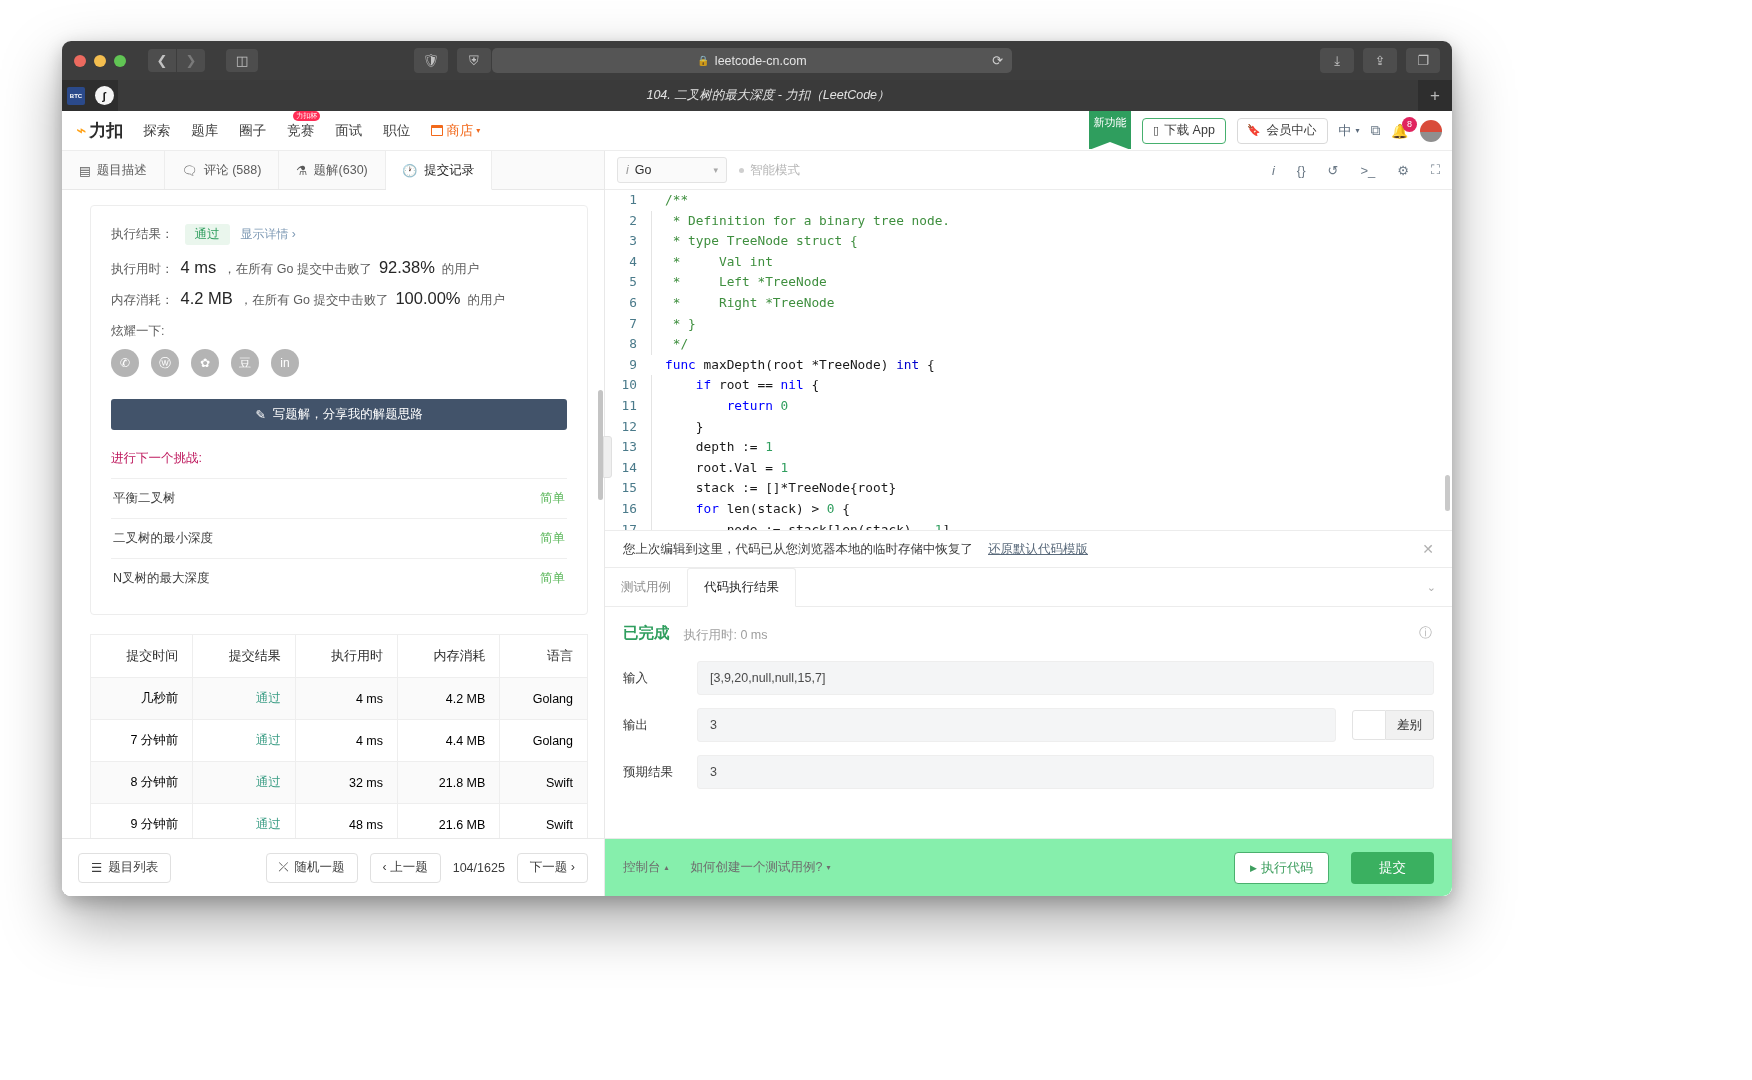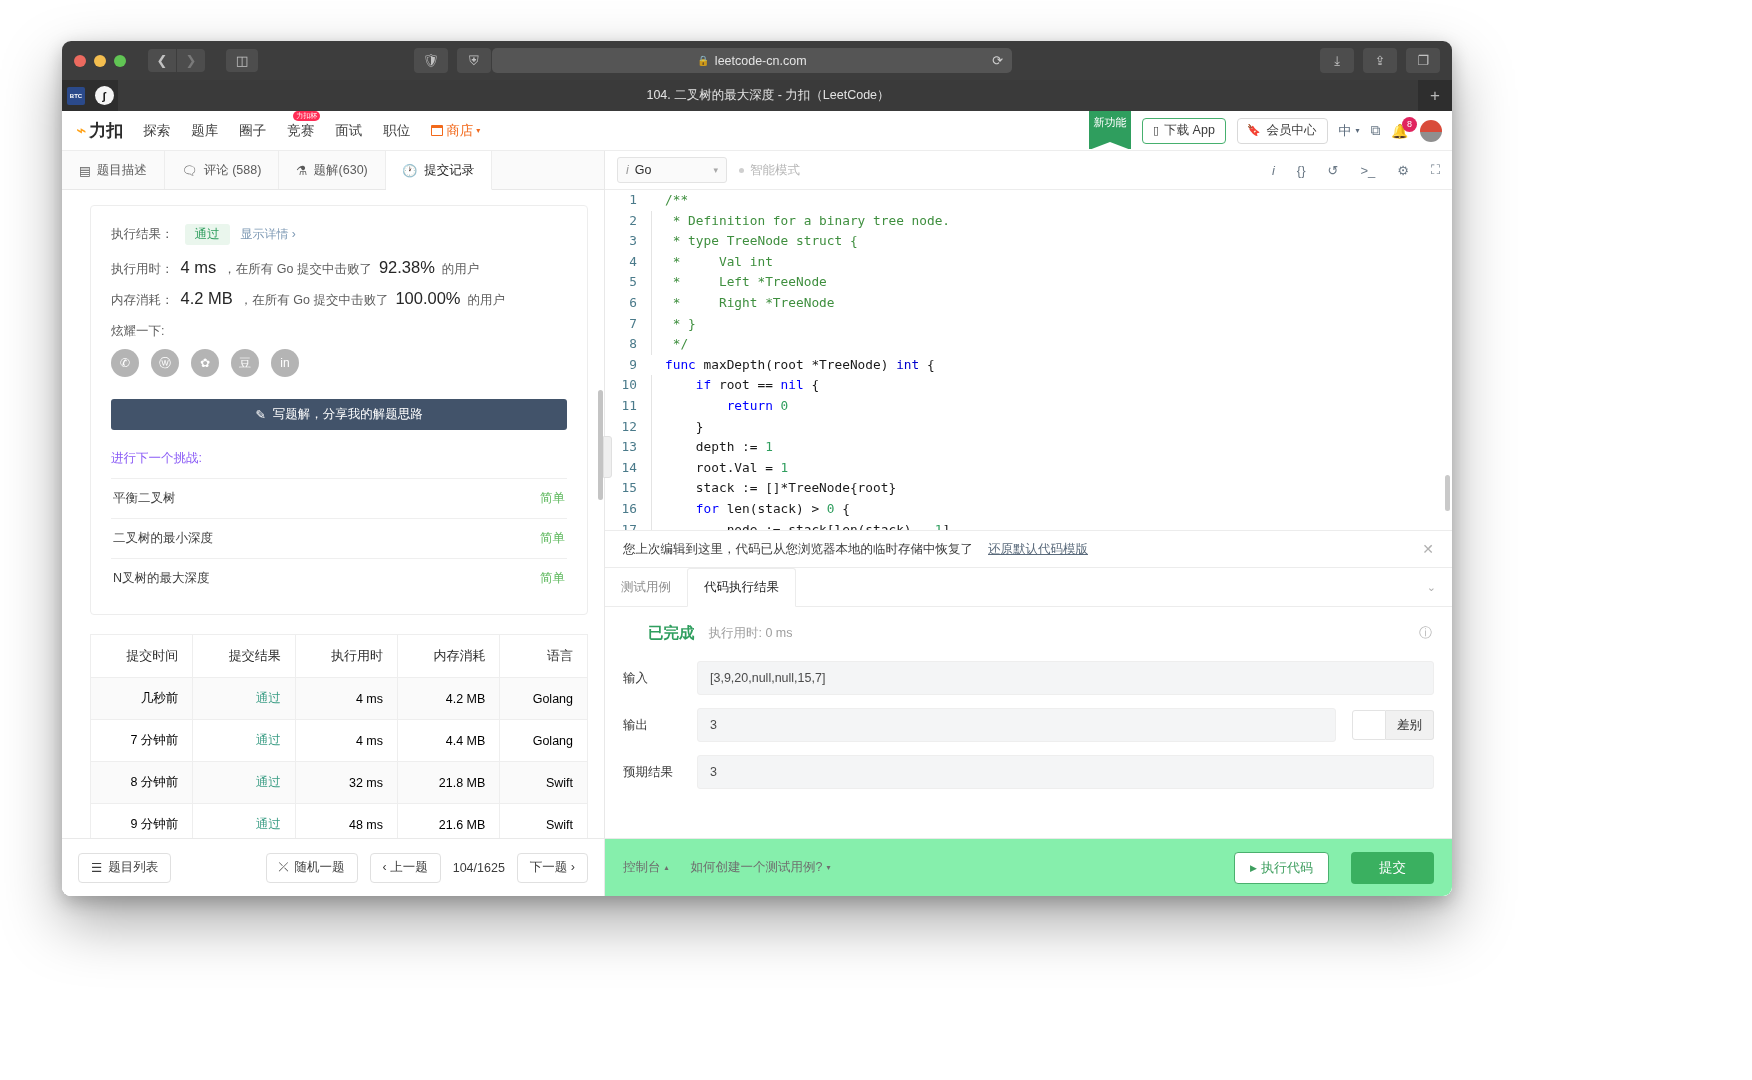--- a/index.html
+++ b/index.html
@@ -50,21 +50,21 @@
   .tabstrip { height:31px; background:#2e2e2e; display:flex; align-items:stretch;
     position:relative; }
   .fav { width:28px; display:flex; align-items:center; justify-content:center; }
   .fav-btc { width:18px; height:18px; background:#2b4a8b; color:#fff; font-size:6px;
     display:flex; align-items:center; justify-content:center; border-radius:2px;
     font-weight:bold; }
   .fav-lc { width:19px; height:19px; background:#f5f5f5; border-radius:50%;
     display:flex; align-items:center; justify-content:center; color:#111;
     font-size:11px; font-weight:bold; }
   .tab-active { flex:1; background:#3a3a3a; display:flex; align-items:center;
-    justify-content:center; color:#e3e3e3; font-size:12.5px; }
+    justify-content:center; color:#e3e3e3; font-size:12.5px;font-style:italic; }
   .newtab { width:34px; display:flex; align-items:center; justify-content:center;
     color:#b9b9b9; font-size:17px; background:#2e2e2e; }
 
   
   .page { height:785px; background:#fff; display:flex; flex-direction:column; }
 
   
   .sitenav { height:40px; display:flex; align-items:center; padding:0 14px;
     border-bottom:1px solid #ededed; position:relative; background:#fff;}
   .logo { display:flex; align-items:center; gap:3px; font-size:17px;
@@ -125,21 +125,21 @@
   .statline { font-size:12.5px; color:#5e5e5e; margin-bottom:11px;
     display:flex; align-items:baseline; gap:3px; }
   .big { font-size:16.5px; color:#262626; font-weight:500; margin:0 4px; }
   .share-label { font-size:12.5px; color:#5e5e5e; margin:14px 0 9px; }
   .share-row { display:flex; gap:12px; margin-bottom:22px; }
   .sicon { width:28px; height:28px; border-radius:50%; background:#b4b4b4;
     color:#fff; font-size:12px; display:flex; align-items:center; justify-content:center;}
   .write-btn { background:#42536a; color:#fff; height:31px; border-radius:3px;
     display:flex; align-items:center; justify-content:center; gap:7px;
     font-size:12.5px; margin-bottom:20px; }
-  .next-label { font-size:12.5px; color:#8b5cf6; padding-bottom:11px; }
+  .next-label { font-size:12.5px; color:#be185d; padding-bottom:11px; }
   .chal-row { display:flex; justify-content:space-between; align-items:flex-end;
     border-top:1px solid #efefef; padding:11px 2px; font-size:12.5px; color:#3c3c3c;}
   .easy { color:#5cb85c; font-size:12.5px; }
 
   
   .subtable { margin-top:19px; border:1px solid #e8e8e8; border-radius:3px;
     border-collapse:collapse; width:100%; }
   .subtable th, .subtable td { border:1px solid #eeeeee; padding:12px 14px;
     font-size:12.5px; text-align:right; font-weight:normal; }
   .subtable th { color:#2e2e2e; font-size:13px; }
@@ -192,22 +192,22 @@
   
   .rtabs { height:39px; display:flex; align-items:stretch; border-bottom:1px solid #ececec;}
   .rtab { display:flex; align-items:center; padding:0 16px; font-size:12.5px;
     color:#8d8d8d; }
   .rtab.active { color:#262626; border:1px solid #ececec; border-bottom-color:#fff;
     margin-bottom:-1px; border-radius:3px 3px 0 0; }
   .rtabs .chev { margin-left:auto; padding:0 16px; display:flex; align-items:center;
     color:#aeaeae; font-size:11px; }
 
   .rbody { flex:1; padding:16px 18px 0 18px; overflow:hidden; }
-  .donerow { display:flex; align-items:center; gap:14px; margin-bottom:17px;
-    position:relative;margin-left:25px; }
+  .donerow { display:flex; align-items:flex-end; gap:14px; margin-bottom:17px;
+    position:relative; }
   .done { color:#2f9e5e; font-size:15.5px; font-weight:bold; }
   .rtime { color:#9e9e9e; font-size:12.5px; }
   .help-q { position:absolute; right:2px; color:#b9b9b9; font-size:13px; top:1px; }
   .frow { display:flex; align-items:center; gap:16px; margin-bottom:13px; }
   .flabel { width:58px; font-size:12.5px; color:#3c3c3c; flex:none; }
   .fbox { flex:1; background:#f4f5f6; border:1px solid #eeeeee; border-radius:3px;
     height:34px; display:flex; align-items:center; padding:0 12px;
     font-size:12.5px; color:#4b4b4b; }
   .diffbtn { display:flex; align-items:center; flex:none; }
   .diffbox { width:34px; height:30px; background:#fff; border:1px solid #e3e3e3;

